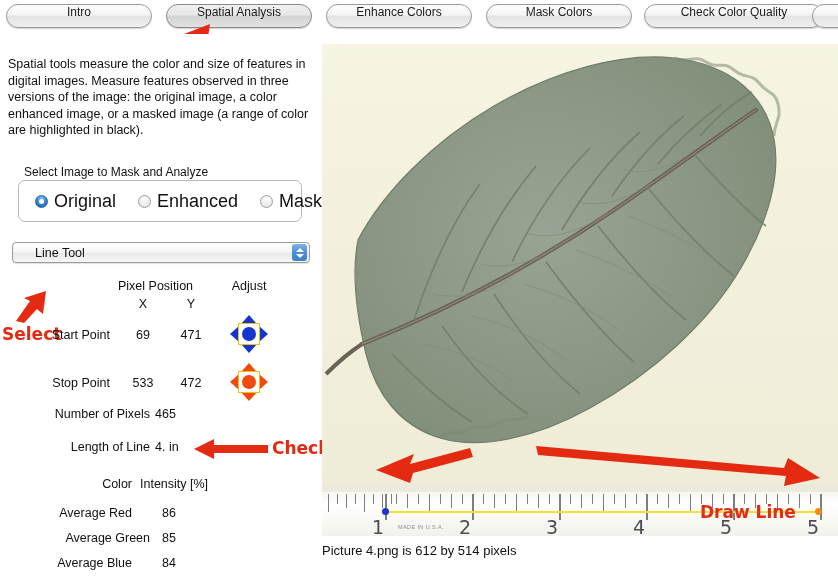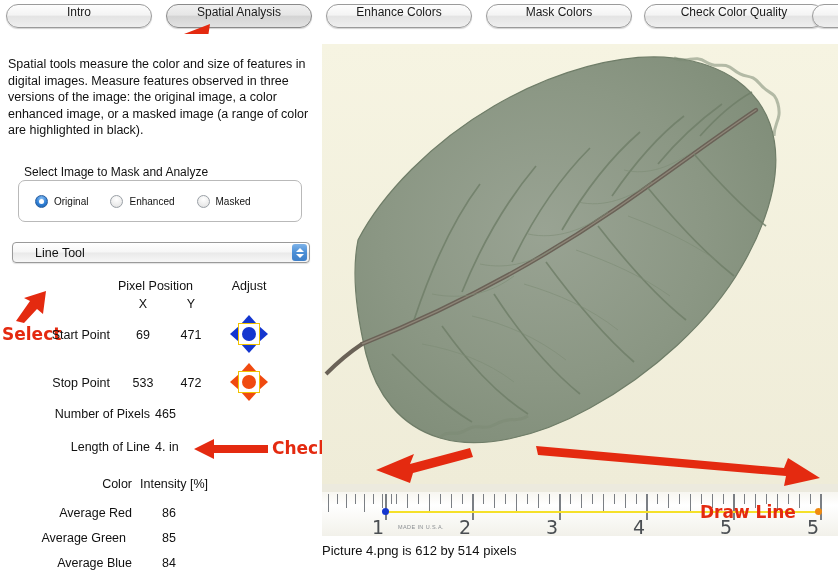--- a/index.html
+++ b/index.html
@@ -39,21 +39,21 @@
     font-family:"DejaVu Sans", sans-serif;
   }
 
   .grouplabel{position:absolute;left:24px;top:131px;font-size:12px;color:#111;}
   .groupbox{
     position:absolute;left:18px;top:146px;width:284px;height:42px;
     border:1px solid #b9b9b9;border-radius:7px;background:#fff;
     box-sizing:border-box;
   }
   .radio-row{display:flex;align-items:center;height:100%;padding-left:16px;gap:22px;}
-  .radio-item{display:flex;align-items:center;gap:6px;font-size:10px;color:#111;}
+  .radio-item{display:flex;align-items:center;gap:6px;font-size:18px;color:#111;}
   .radio{
     width:13px;height:13px;border-radius:50%;
     border:1px solid #9aa0a6;
     background:radial-gradient(circle at 50% 30%,#ffffff 0%,#e9e9e9 70%,#d2d2d2 100%);
     box-sizing:border-box;display:flex;align-items:center;justify-content:center;
   }
   .radio.on{
     border:1px solid #2c5f9e;
     background:radial-gradient(circle at 50% 28%,#8fc2f3 0%,#2f7fd6 55%,#1a5ea8 100%);
   }
@@ -264,21 +264,21 @@
 
     <div class="stat" style="left:0;top:443px;width:322px;">
       <span class="lab" style="right:190px;">Color</span>
       <span class="val" style="left:140px;">Intensity [%]</span>
     </div>
     <div class="stat" style="left:0;top:472px;width:322px;">
       <span class="lab" style="right:190px;">Average Red</span>
       <span class="val" style="left:162px;">86</span>
     </div>
     <div class="stat" style="left:0;top:497px;width:322px;">
-      <span class="lab" style="right:196px;margin-left:20px;">Average Green</span>
+      <span class="lab" style="right:172px;margin-left:20px;">Average Green</span>
       <span class="val" style="left:162px;">85</span>
     </div>
     <div class="stat" style="left:0;top:522px;width:322px;">
       <span class="lab" style="right:190px;">Average Blue</span>
       <span class="val" style="left:162px;">84</span>
     </div>
   </div>
 
   <div class="imgpanel">
     <div class="photo">

